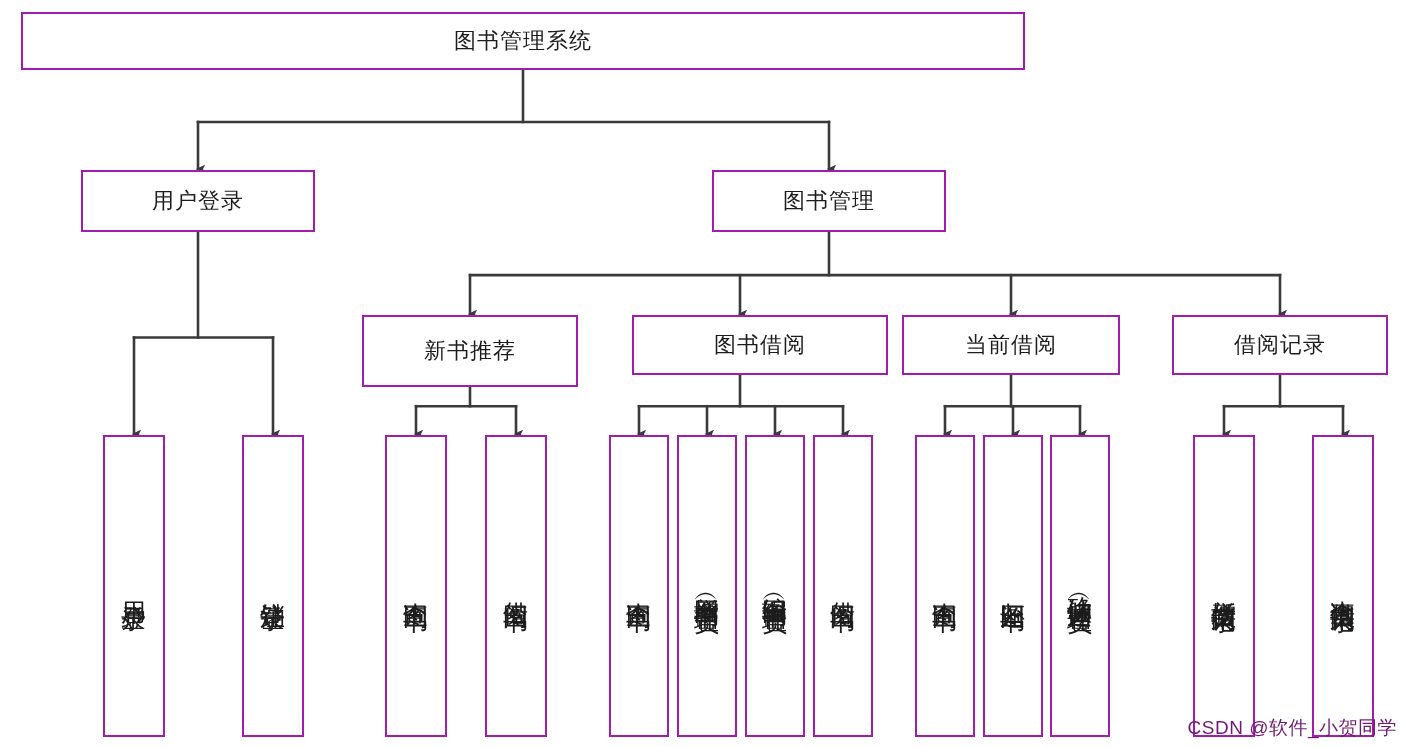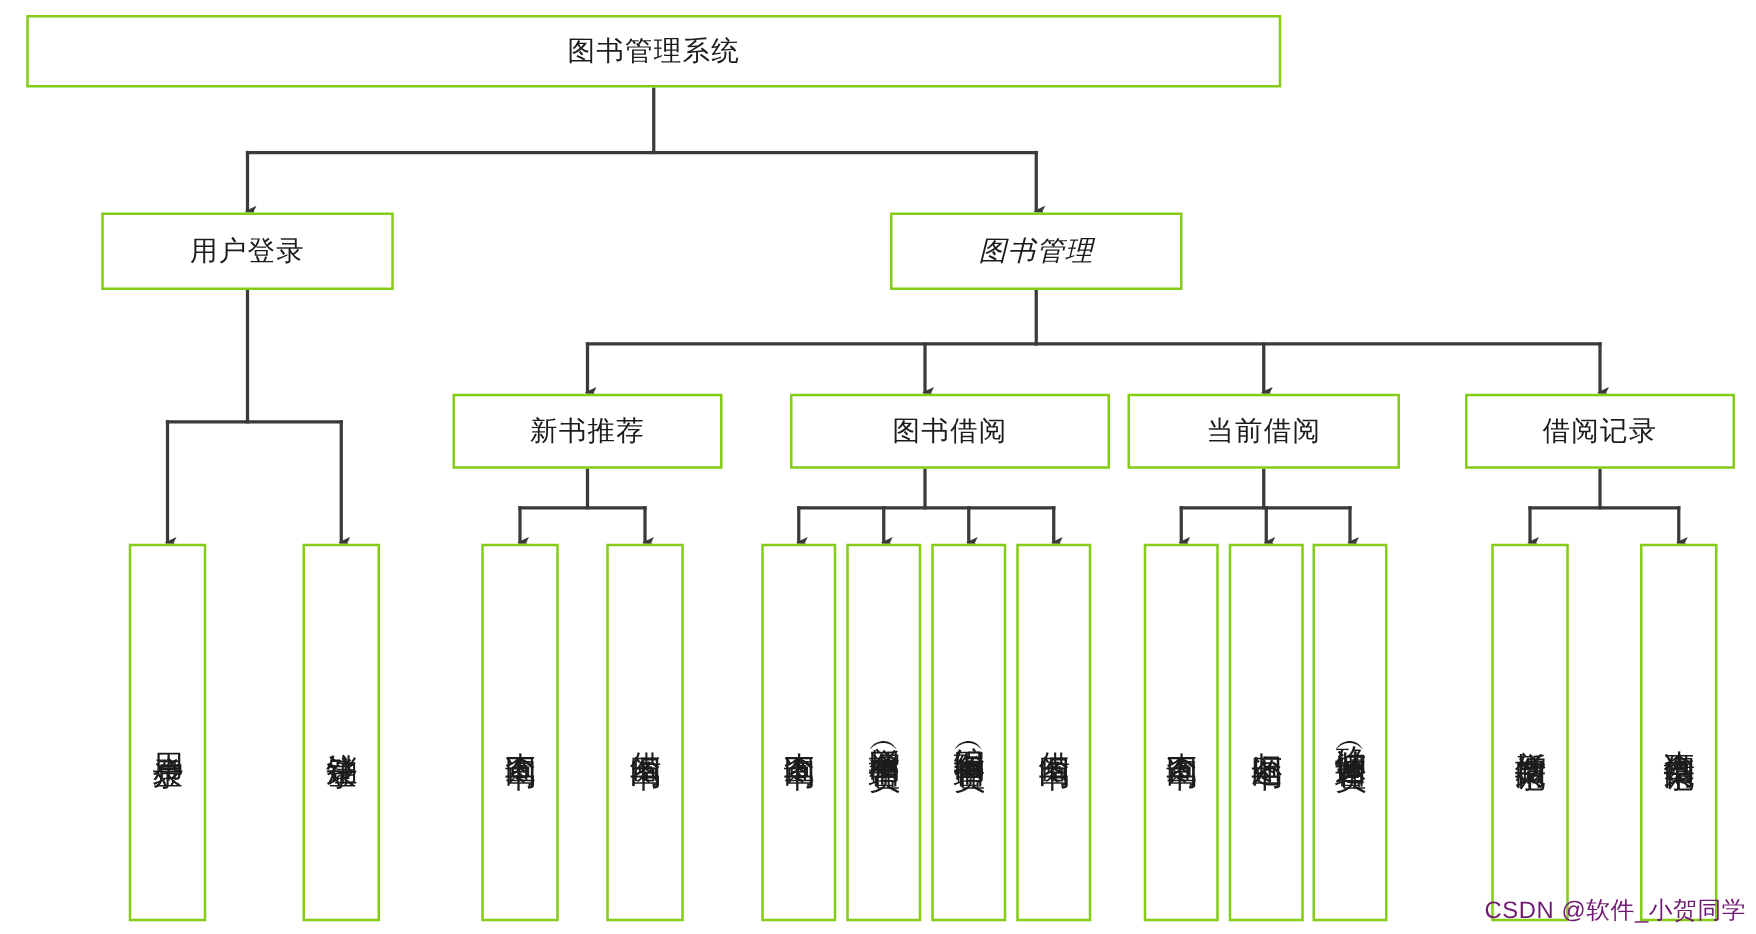--- a/index.html
+++ b/index.html
@@ -22,21 +22,21 @@
     left: 0;
     top: 0;
     width: 1405px;
     height: 747px;
     pointer-events: none;
   }
   .node {
     position: absolute;
     box-sizing: border-box;
     background: #ffffff;
-    border: 2px solid #84cc16;
+    border: 2px solid #a21caf;
     display: flex;
     align-items: center;
     justify-content: center;
     color: #1c1c1c;
     z-index: 2;
   }
   .node.horiz {
     font-size: 22px;
     letter-spacing: 1px;
     line-height: 1.1;
@@ -110,24 +110,24 @@
     </div>
     <div class="node horiz" style="left: 1172px; top: 315px; width: 216px; height: 60px;">
       <span class="htext">借阅记录</span>
     </div>
     <div class="node horiz" style="left: 902px; top: 315px; width: 218px; height: 60px;">
       <span class="htext">当前借阅</span>
     </div>
     <div class="node horiz" style="left: 632px; top: 315px; width: 256px; height: 60px;">
       <span class="htext">图书借阅</span>
     </div>
-    <div class="node horiz" style="left: 362px; top: 315px; width: 216px; height: 60px;">
+    <div class="node horiz" style="left: 362px; top: 315px; width: 216px; height: 72px;">
       <span class="htext">新书推荐</span>
     </div>
-    <div class="node horiz" style="left: 712px; top: 170px; width: 234px; height: 62px; font-style: italic;">
+    <div class="node horiz" style="left: 712px; top: 170px; width: 234px; height: 62px;">
       <span class="htext">图书管理</span>
     </div>
     <div class="node horiz" style="left: 81px; top: 170px; width: 234px; height: 62px;">
       <span class="htext">用户登录</span>
     </div>
     <div class="node horiz" style="left: 21px; top: 12px; width: 1004px; height: 58px;">
       <span class="htext">图书管理系统</span>
     </div>
   <svg id="edges" viewBox="0 0 1405 747">
     <defs>

